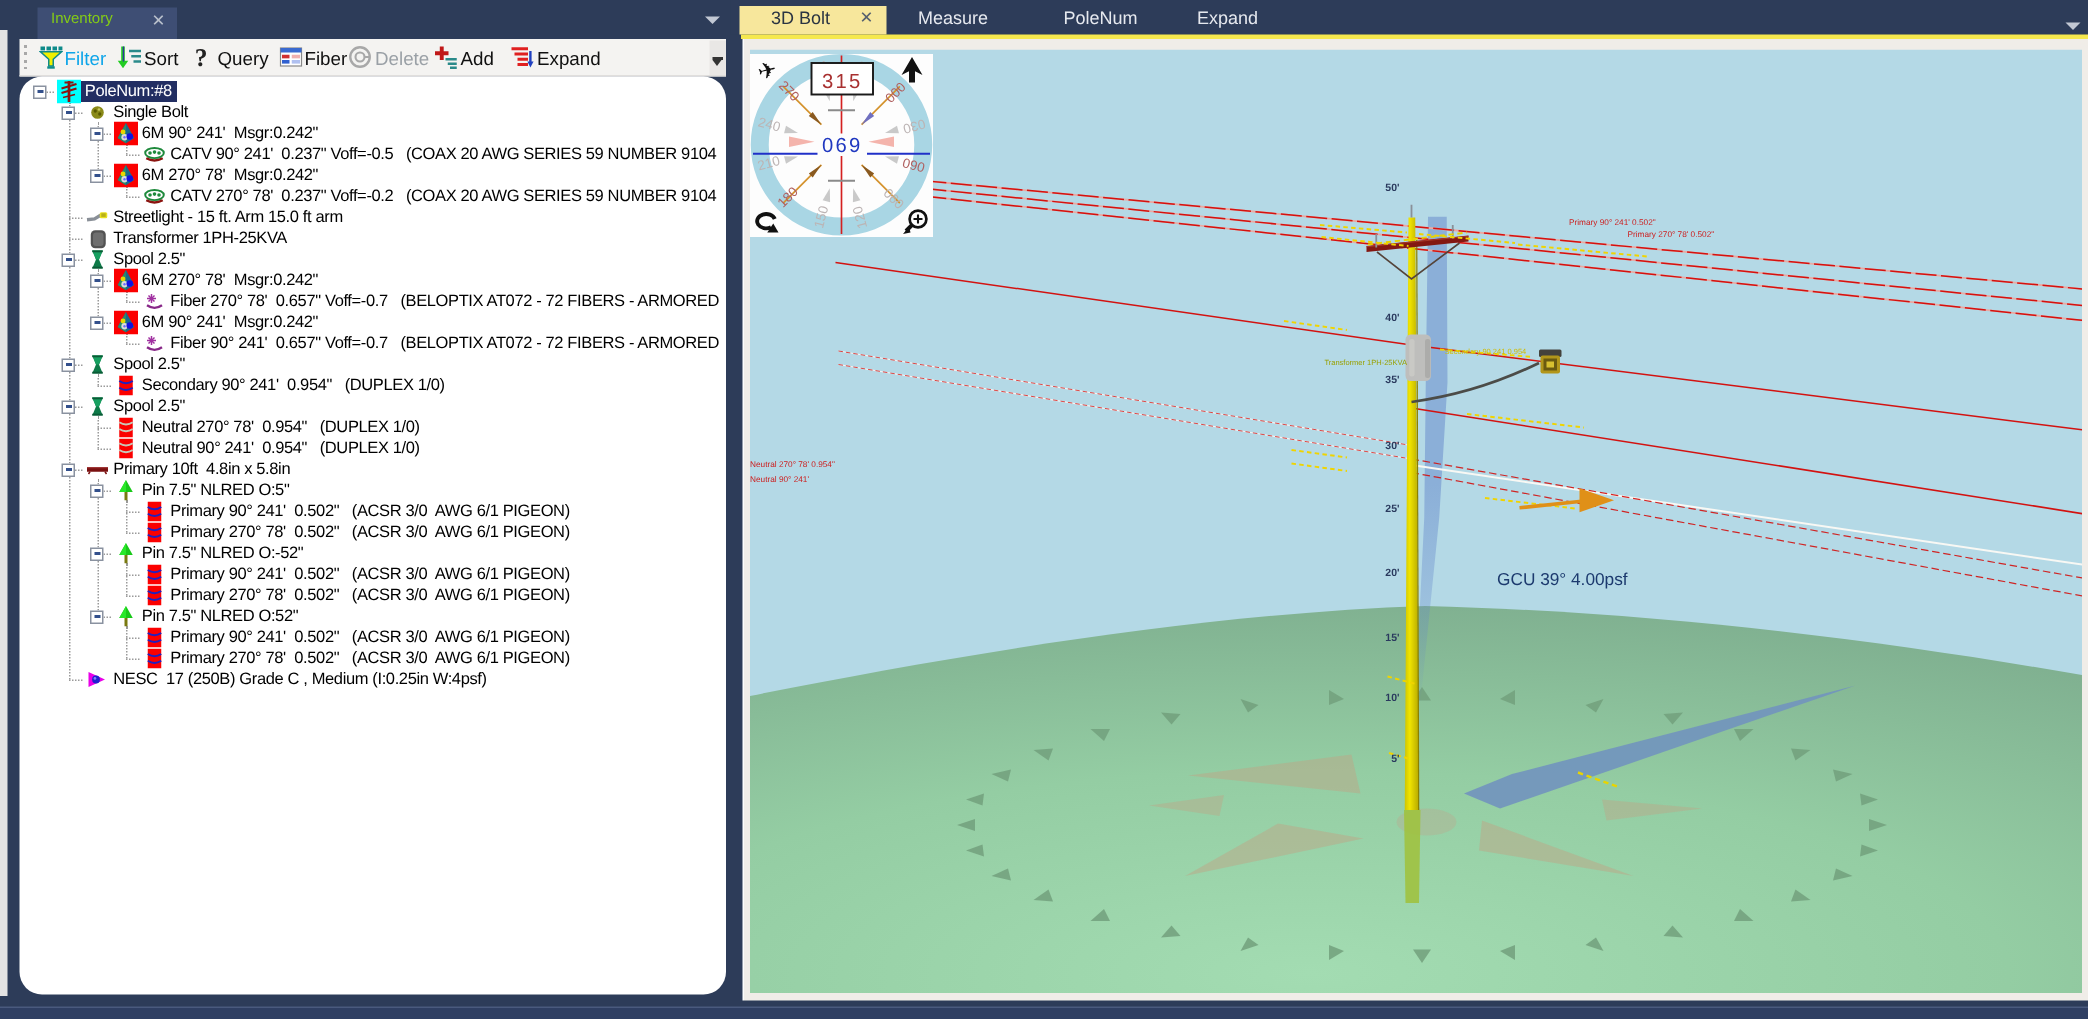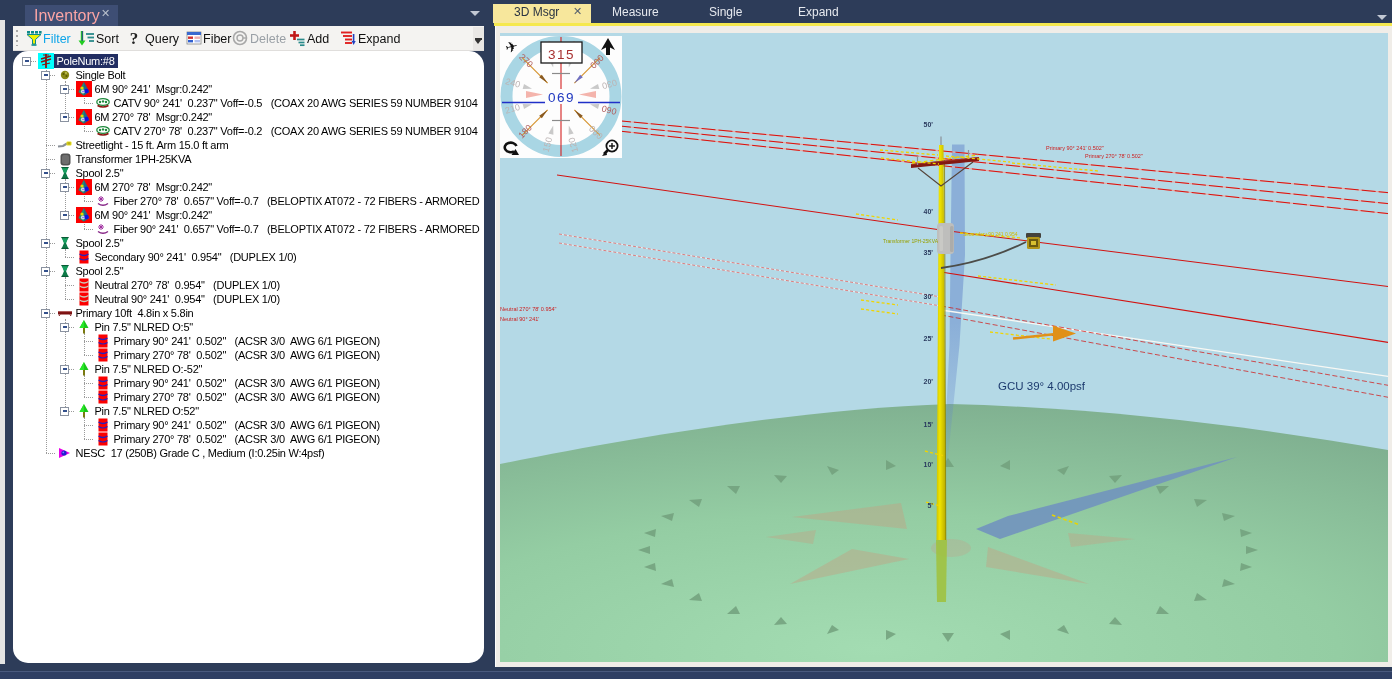--- a/index.html
+++ b/index.html
@@ -1,21 +1,21 @@
 <!DOCTYPE html>
 <html><head><meta charset="utf-8"><style>
 * { margin:0; padding:0; box-sizing:border-box; }
 html,body { width:1392px; height:679px; overflow:hidden; background:#2d3c59; font-family:"Liberation Sans",sans-serif; }
 #root { position:relative; width:1392px; height:679px; }
 #root > div, #root svg { position:absolute; }
 
 #lstrip { left:0; top:20px; width:4.5px; height:644px; background:#e3e3e3; }
 
 #invtab { left:25px; top:5px; width:93px; height:21px; background:#3e4e74; }
-#invtxt { left:34px; top:7px; font-size:16px; color:#fca5a5; }
+#invtxt { left:34px; top:7px; font-size:10px; color:#84cc16; }
 #invx { left:101px; top:7px; font-size:11px; color:#b9c0cc; }
 #invdd { left:470px; top:11px; width:0; height:0; border-left:5px solid transparent; border-right:5px solid transparent; border-top:5px solid #c2c8d4; }
 #tbar { left:13px; top:26px; width:471px; height:25px; background:#f4f3f1; border-bottom:1px solid #e0dedc; }
 .tbi { }
 .tbl { top:32px; font-size:12.5px; }
 #grip { left:16px; top:30px; width:2px; height:16px; background-image:repeating-linear-gradient(#a8a8a8 0 2px, transparent 2px 5px); }
 #tbov { left:473px; top:27px; width:11px; height:23px; background:#e9e7e5; }
 #tbova { left:475px; top:40px; width:0; height:0; border-left:3.5px solid transparent; border-right:3.5px solid transparent; border-top:4px solid #333; }
 #tbovl { left:475px; top:38px; width:7px; height:1.5px; background:#333; }
 #tree { left:13px; top:51px; width:471px; height:612px; background:#fff; overflow:hidden;border-radius:15px; }
@@ -380,27 +380,27 @@
 <div class="hd" style="left:32.5px;top:402px;width:9.0px"></div>
 <svg class="ticon" style="left:43.5px;top:394px" width="16" height="16">
         <path d="M2 3 L13 8 L2 13 Z" fill="#e800e8"></path>
         <circle cx="7" cy="8" r="2.6" fill="#2020d0"></circle>
         <circle cx="6.3" cy="7.3" r="0.9" fill="#8080ff"></circle>
       </svg>
 <div class="trow" style="left:62.5px;top:395px">NESC  17 (250B) Grade C , Medium (I:0.25in W:4psf)</div>
   </div>
   <div id="rtabbar"></div>
   <div id="ytab"></div>
-  <div id="ytabtxt">3D Msgr</div>
+  <div id="ytabtxt">3D Bolt</div>
   <div id="ytabx">✕</div>
   <div id="ystrip"></div>
   <div id="rframe"></div>
   <div id="wline"></div>
   <div class="rtab" style="left:612px">Measure</div>
-  <div class="rtab" style="left:709px">Single</div>
+  <div class="rtab" style="left:709px">PoleNum</div>
   <div class="rtab" style="left:798px">Expand</div>
   <div id="rdd"></div>
 <svg id="scene" width="888" height="629" viewBox="500 33 888 629" style="left:500px;top:33px">
 <defs>
         <radialGradient id="gg" cx="0.42" cy="0.95" r="1.05">
           <stop offset="0" stop-color="#a3dcb2"></stop>
           <stop offset="0.5" stop-color="#94cda3"></stop>
           <stop offset="1" stop-color="#7cab8d"></stop>
         </radialGradient>
         <linearGradient id="wg" x1="0" y1="0" x2="0" y2="1">

